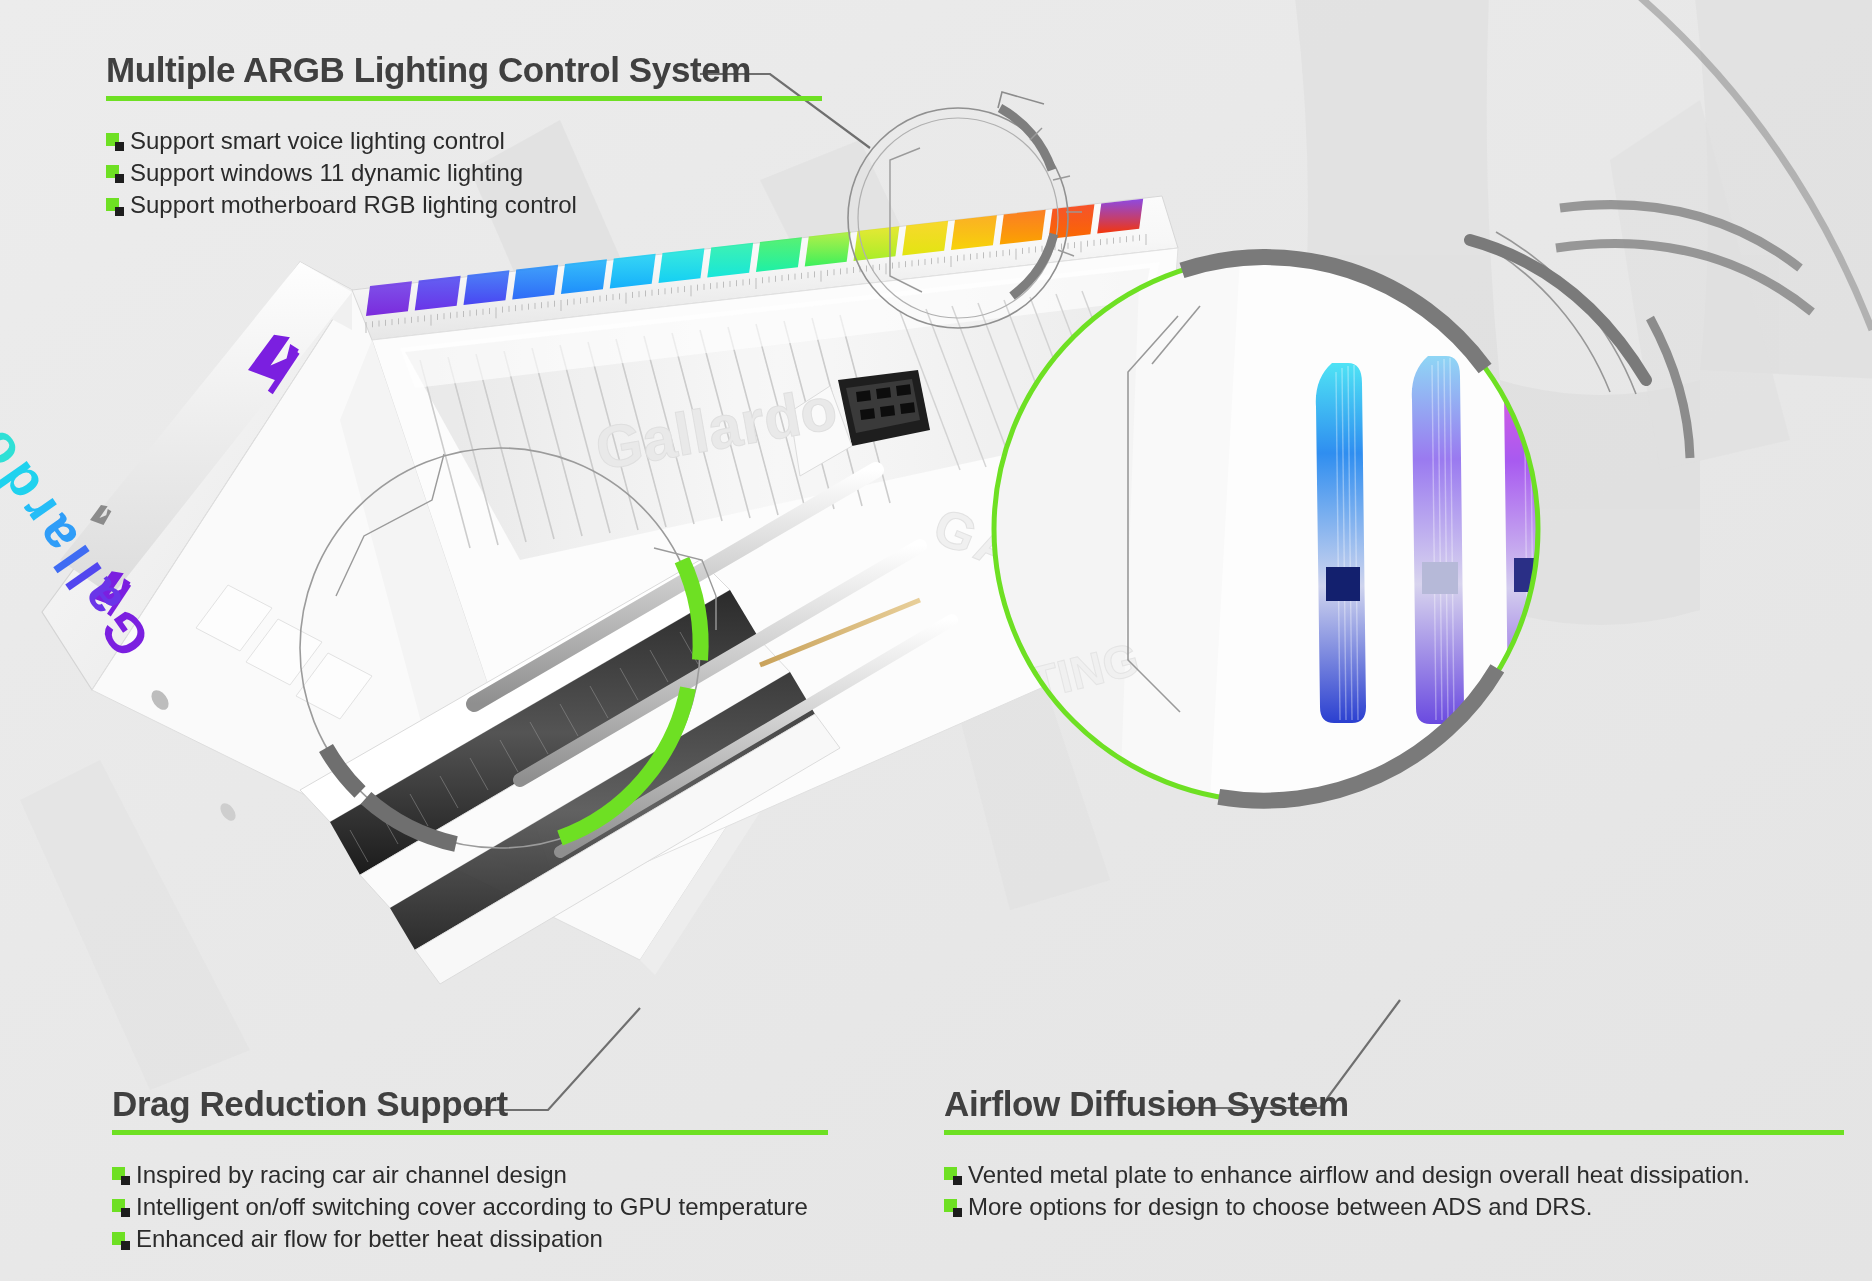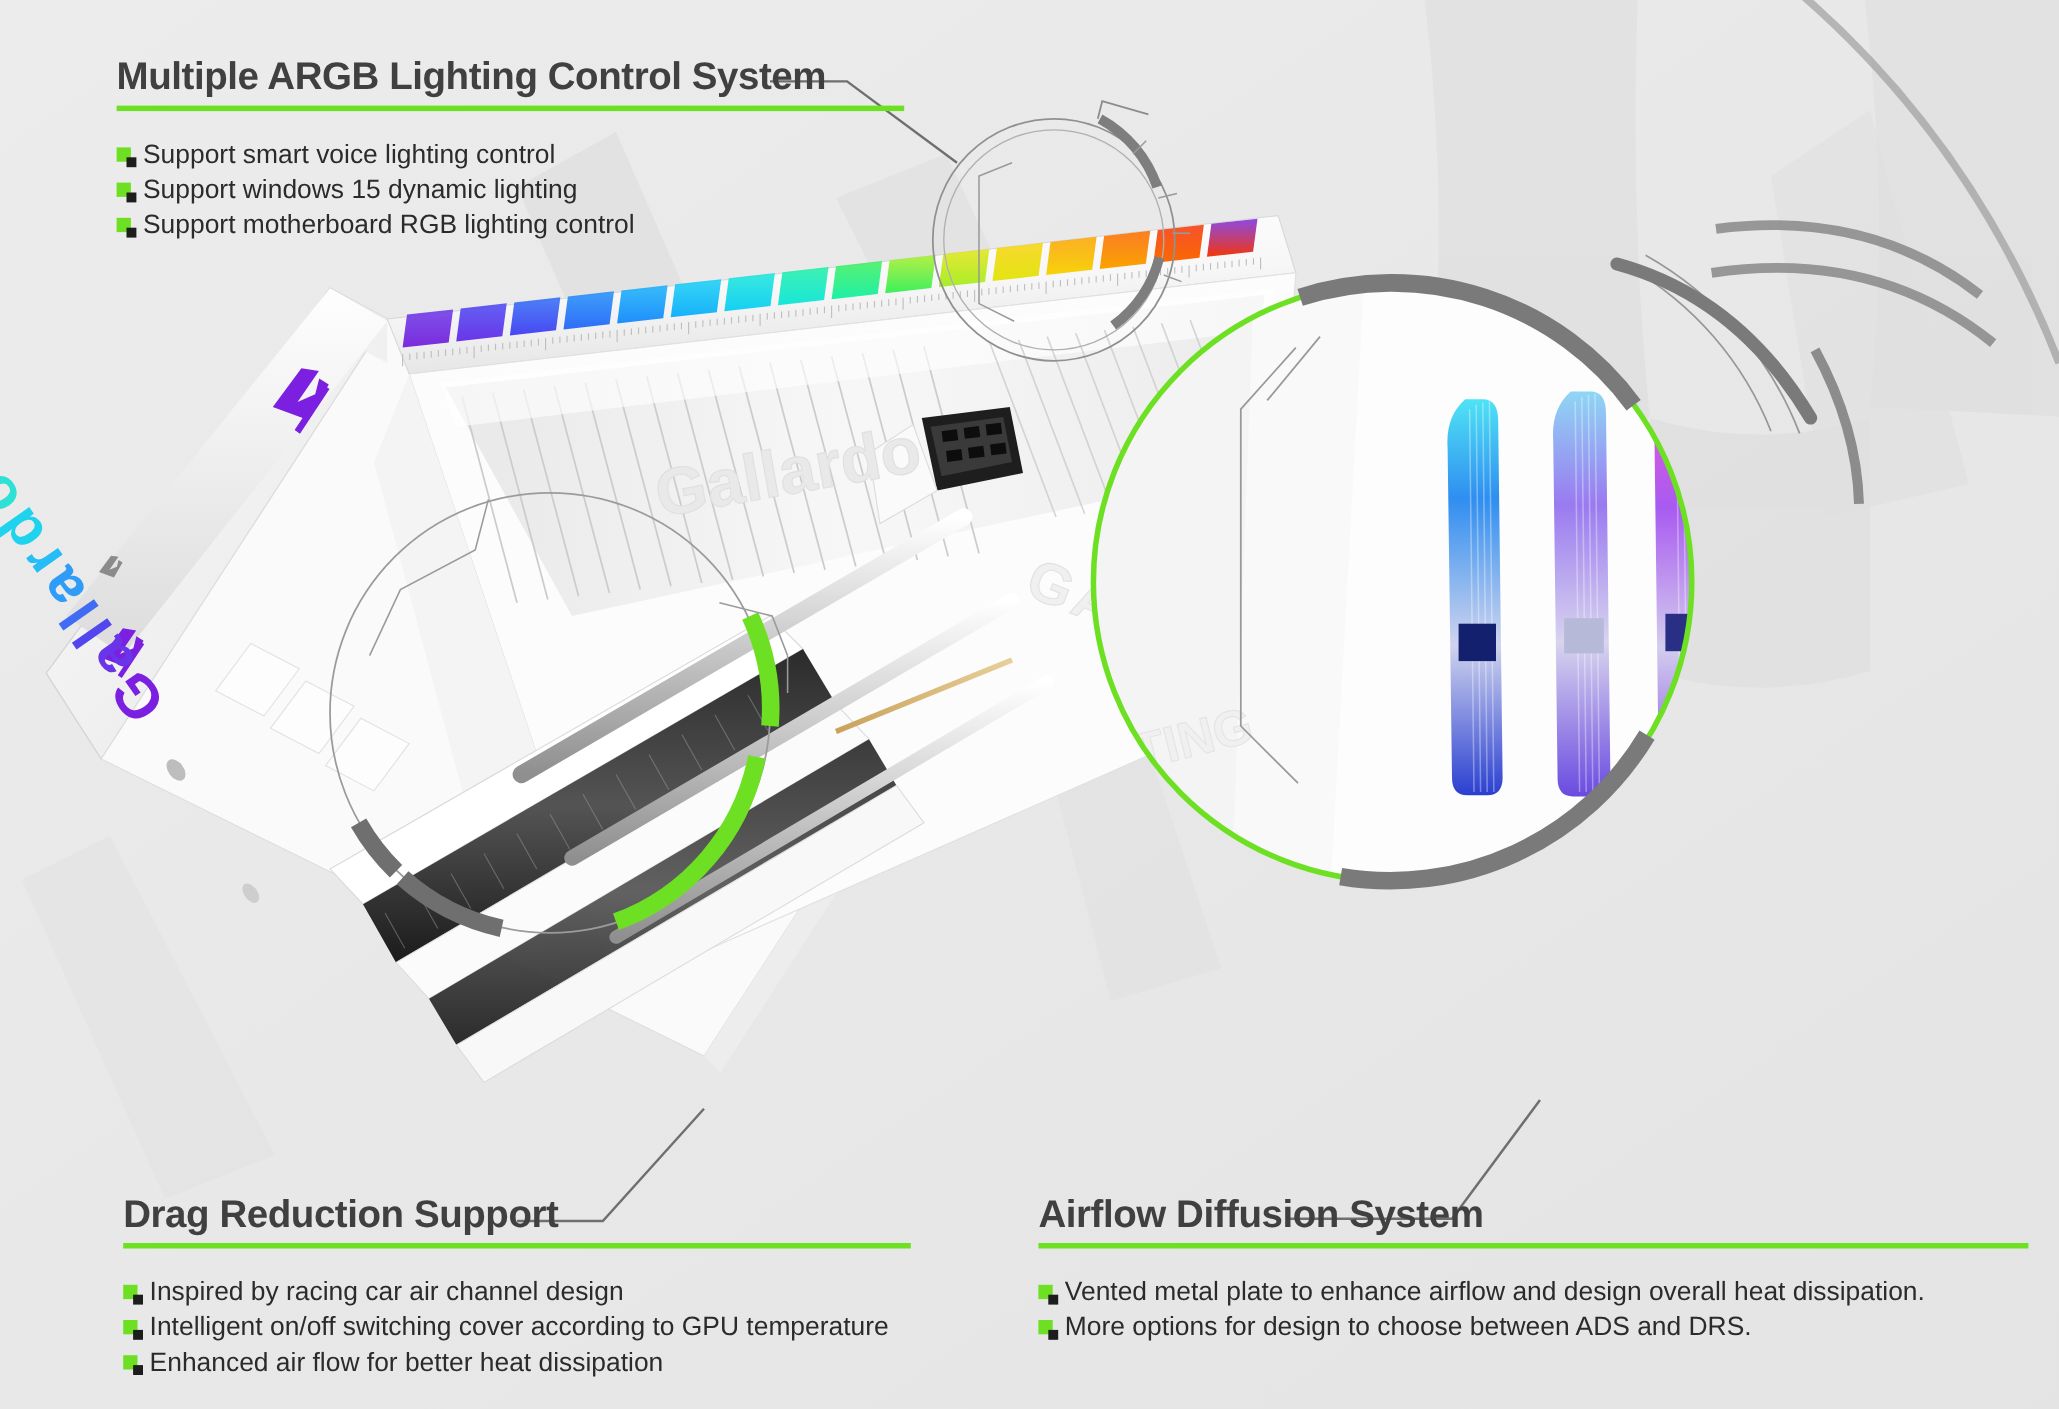--- a/index.html
+++ b/index.html
@@ -29,21 +29,21 @@
     background:#6ee023;
     margin-top:7px;
   }
   ul { list-style:none; margin-top:26px; }
   li {
     font-size:24px;
     color:#2b2b2b;
     line-height:1.13;
     white-space:nowrap;
     display:flex;
-    align-items:flex-end;
+    align-items:center;
     margin-bottom:5px;
   }
   .bul {
     position:relative;
     width:20px; height:20px;
     flex:0 0 20px;
     margin-top:6px;
     margin-right:4px;
   }
   .bul i {
@@ -609,21 +609,21 @@
             <i class="g"></i>
             <i class="d"></i>
           </span>
         <span>Support smart voice lighting control</span>
       </li>
       <li>
         <span class="bul">
             <i class="g"></i>
             <i class="d"></i>
           </span>
-        <span>Support windows 15 dynamic lighting</span>
+        <span>Support windows 11 dynamic lighting</span>
       </li>
       <li>
         <span class="bul">
             <i class="g"></i>
             <i class="d"></i>
           </span>
         <span>Support motherboard RGB lighting control</span>
       </li>
     </ul>
   </div>

